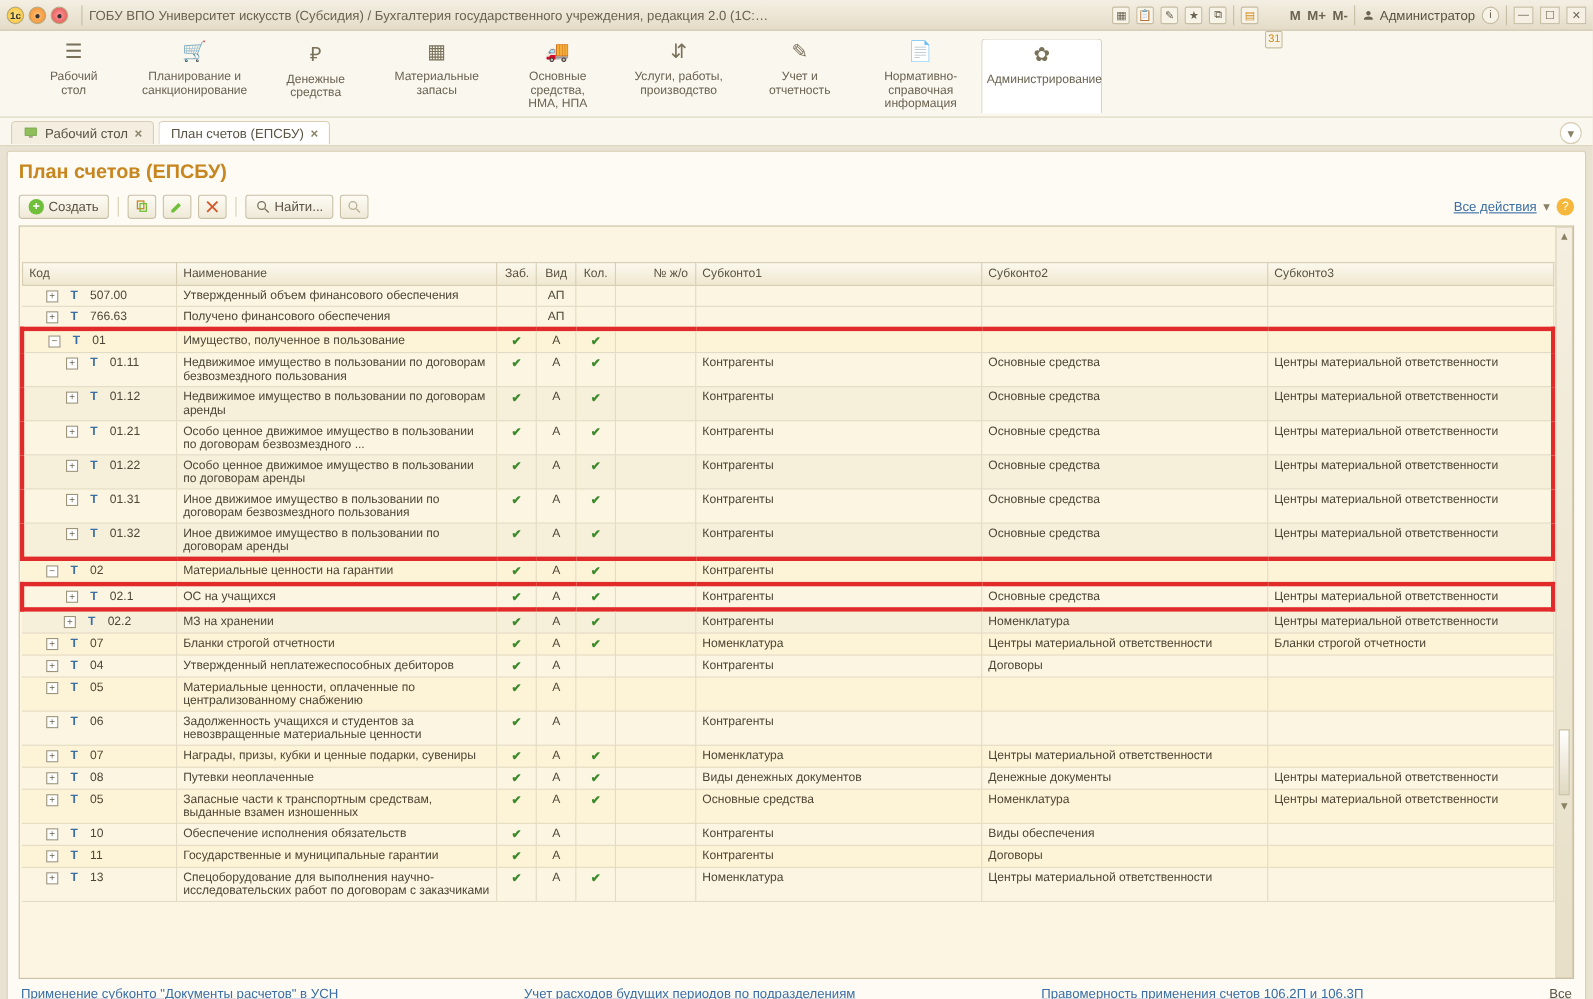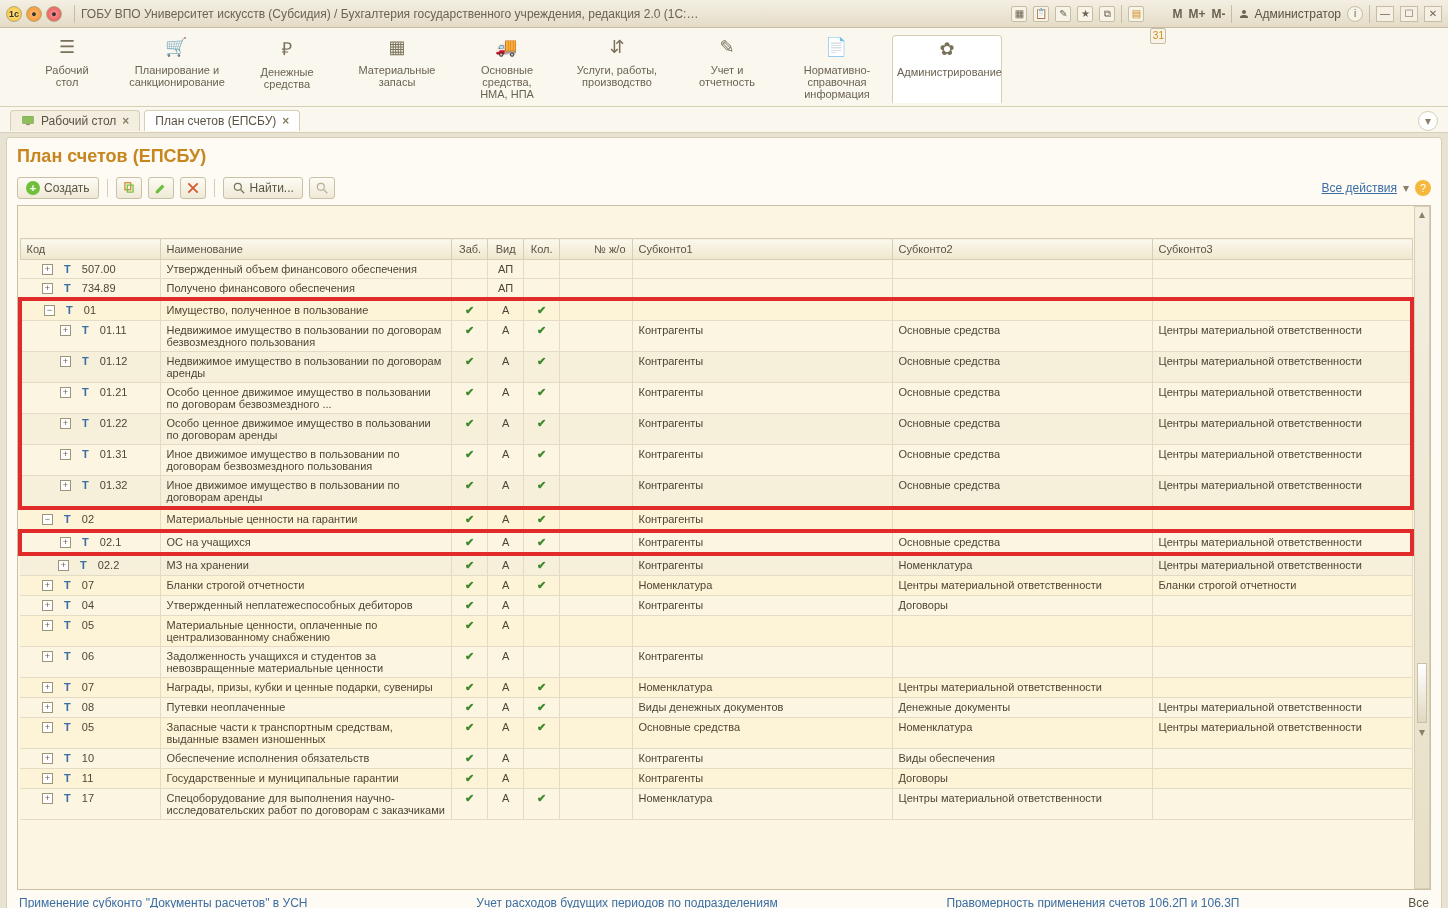--- a/index.html
+++ b/index.html
@@ -238,21 +238,21 @@
     <td class="col-zab chk"></td>
     <td class="col-vid" style="text-align:center;">АП</td>
     <td class="col-kol chk"></td>
     <td class="col-jo"></td>
     <td class="col-sub"></td>
     <td class="col-sub"></td>
     <td class="col-sub"></td>
               </tr>
               <tr class="row-std">
     <td class="col-code">
-                  <div class="code-cell"><span class="tree-spacer"></span><span class="tree-toggle">+</span>&nbsp;<span class="t-marker">Т</span>&nbsp;<span>734.89</span></div>
+                  <div class="code-cell"><span class="tree-spacer"></span><span class="tree-toggle">+</span>&nbsp;<span class="t-marker">Т</span>&nbsp;<span>766.63</span></div>
                 </td>
     <td class="col-name">Получено финансового обеспечения</td>
     <td class="col-zab chk"></td>
     <td class="col-vid" style="text-align:center;">АП</td>
     <td class="col-kol chk"></td>
     <td class="col-jo"></td>
     <td class="col-sub"></td>
     <td class="col-sub"></td>
     <td class="col-sub"></td>
               </tr>
@@ -498,21 +498,21 @@
     <td class="col-zab chk">✔</td>
     <td class="col-vid" style="text-align:center;">А</td>
     <td class="col-kol chk"></td>
     <td class="col-jo"></td>
     <td class="col-sub">Контрагенты</td>
     <td class="col-sub">Договоры</td>
     <td class="col-sub"></td>
               </tr>
               <tr class="row-std">
     <td class="col-code">
-                  <div class="code-cell"><span class="tree-spacer"></span><span class="tree-toggle">+</span>&nbsp;<span class="t-marker">Т</span>&nbsp;<span>17</span></div>
+                  <div class="code-cell"><span class="tree-spacer"></span><span class="tree-toggle">+</span>&nbsp;<span class="t-marker">Т</span>&nbsp;<span>13</span></div>
                 </td>
     <td class="col-name">Спецоборудование для выполнения научно-исследовательских работ по договорам с заказчиками</td>
     <td class="col-zab chk">✔</td>
     <td class="col-vid" style="text-align:center;">А</td>
     <td class="col-kol chk">✔</td>
     <td class="col-jo"></td>
     <td class="col-sub">Номенклатура</td>
     <td class="col-sub">Центры материальной ответственности</td>
     <td class="col-sub"></td>
               </tr>

